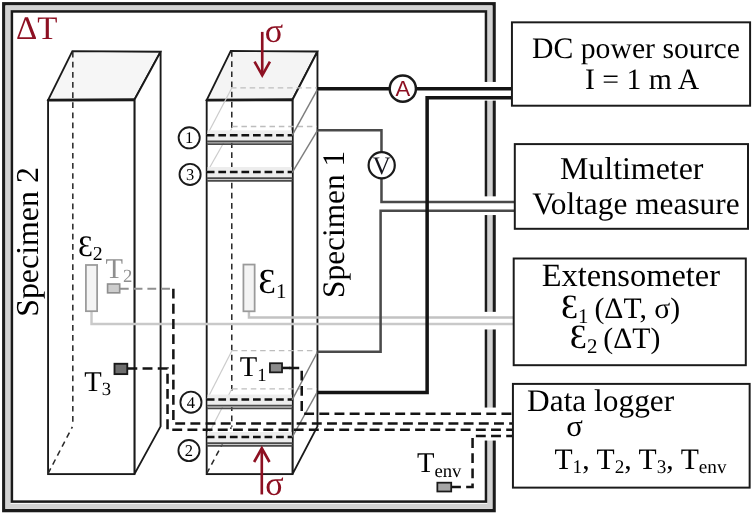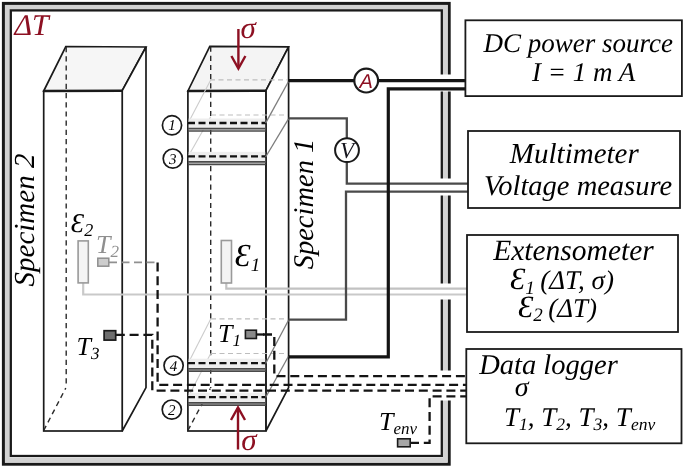--- a/index.html
+++ b/index.html
@@ -1,16 +1,16 @@
 <!DOCTYPE html>
 <html><head>
 <meta charset="utf-8">
 <style>
 html,body{margin:0;padding:0;background:#fff;}
-#wrap{position:relative;width:686px;height:467px;overflow:hidden;font-style:italic;}
+#wrap{position:relative;width:686px;height:467px;overflow:hidden;}
 svg{position:absolute;left:0;top:0;}
 text{font-family:"Liberation Serif",serif;text-rendering:geometricPrecision;-webkit-font-smoothing:antialiased;}
 .sans{font-family:"Liberation Sans",sans-serif;}
 </style>
 </head>
 <body>
 <div id="wrap">
 <svg width="686" height="467" viewBox="0 0 686 467">
 
 <g>

